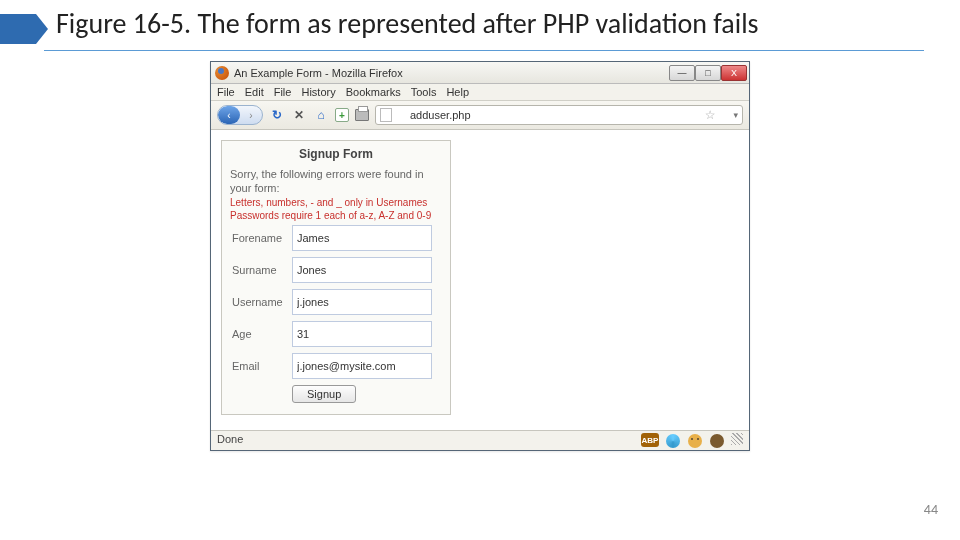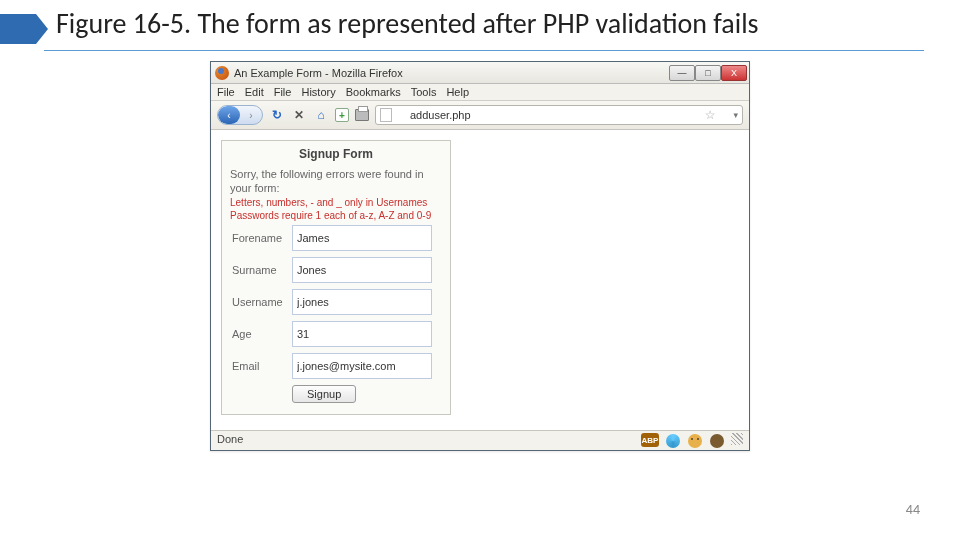--- a/index.html
+++ b/index.html
@@ -40,21 +40,21 @@
     max-width: 860px;
   }
   .hr {
     height: 1px;
     background: #5b9bd5;
     margin: 6px 0 10px 44px;
     width: 880px;
   }
   .page-num {
     position: absolute;
-    right: 40px;
+    right: 22px;
     bottom: 22px;
     color: #888;
     font-size: 14px;
   }
   
   .browser {
     width: 540px;
     margin: 0 auto;
     border: 1px solid #567;
     background: #fff;

